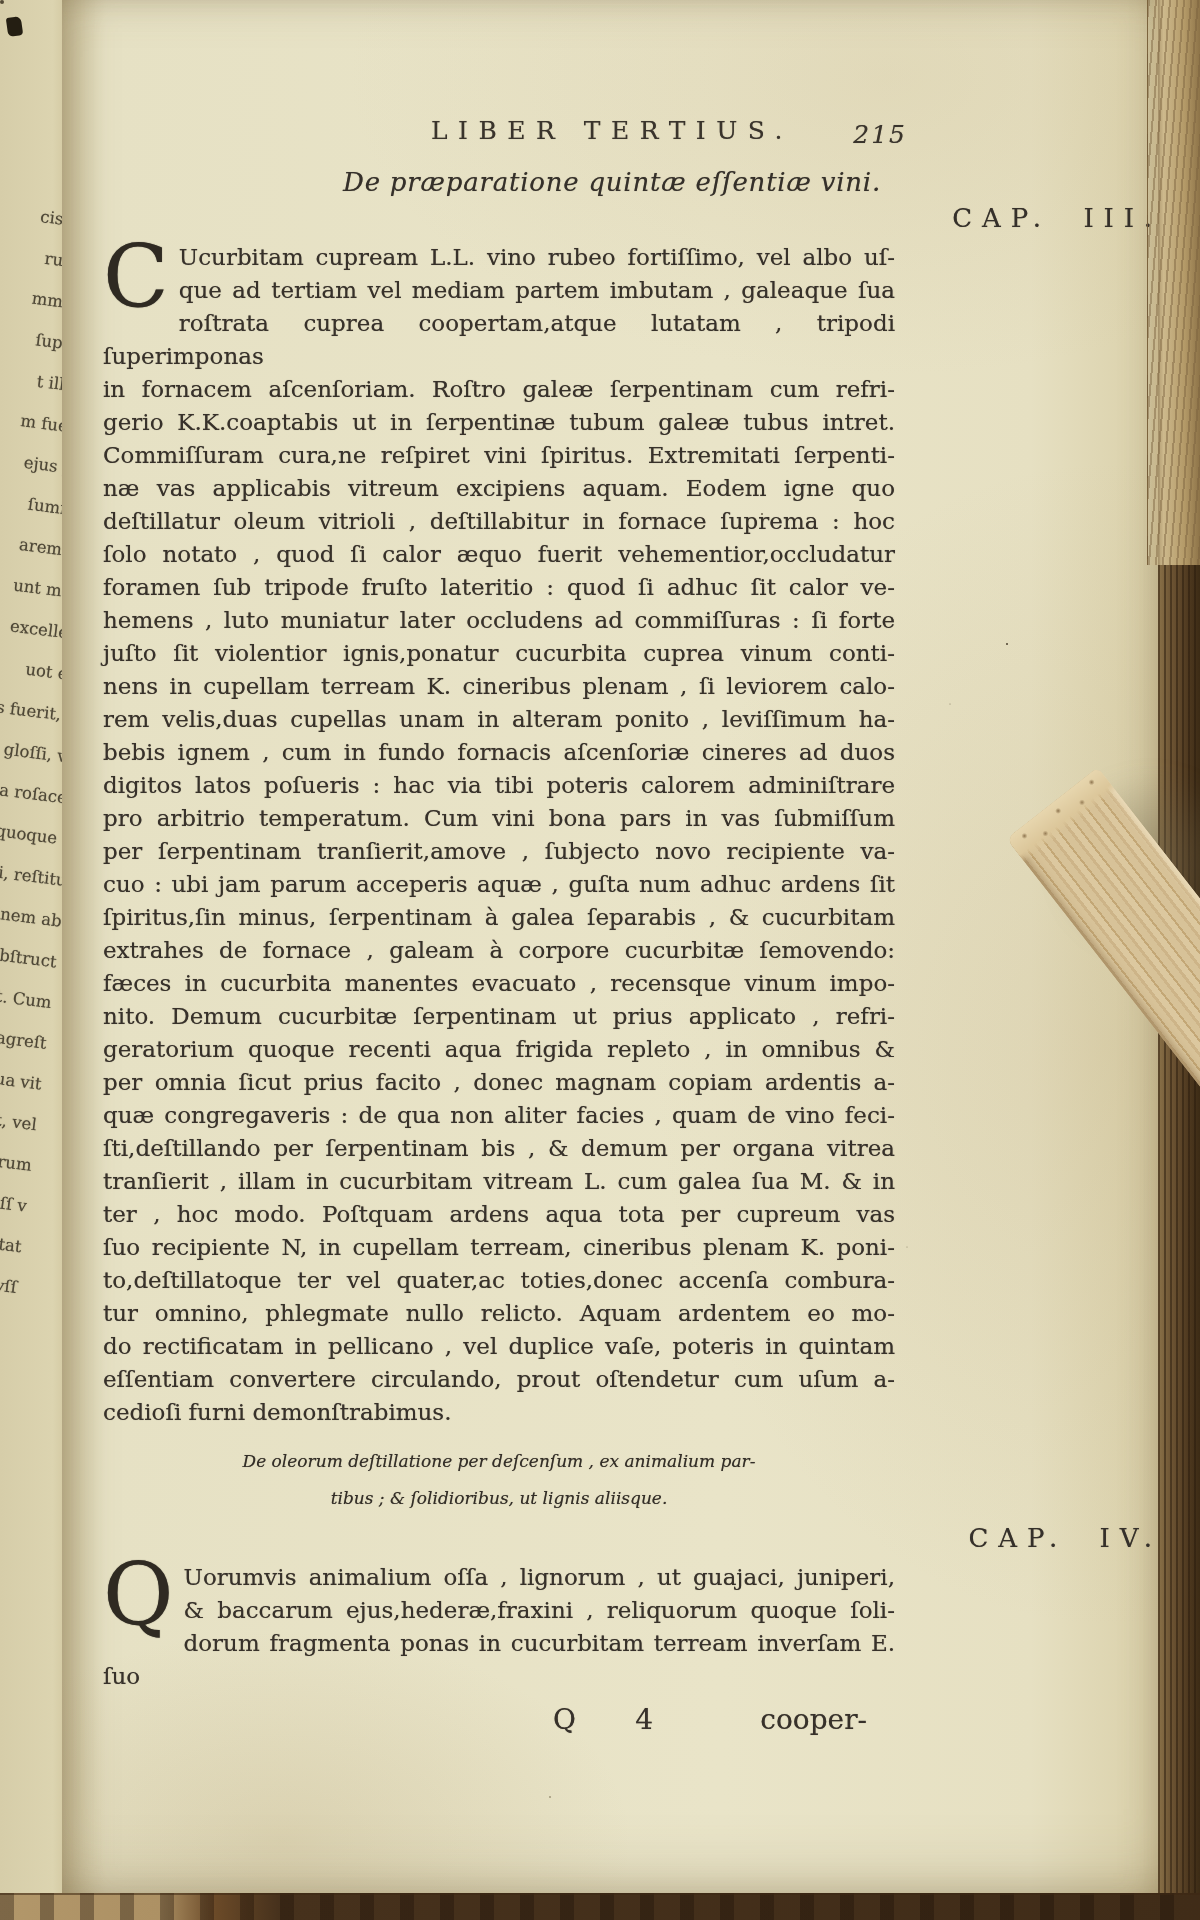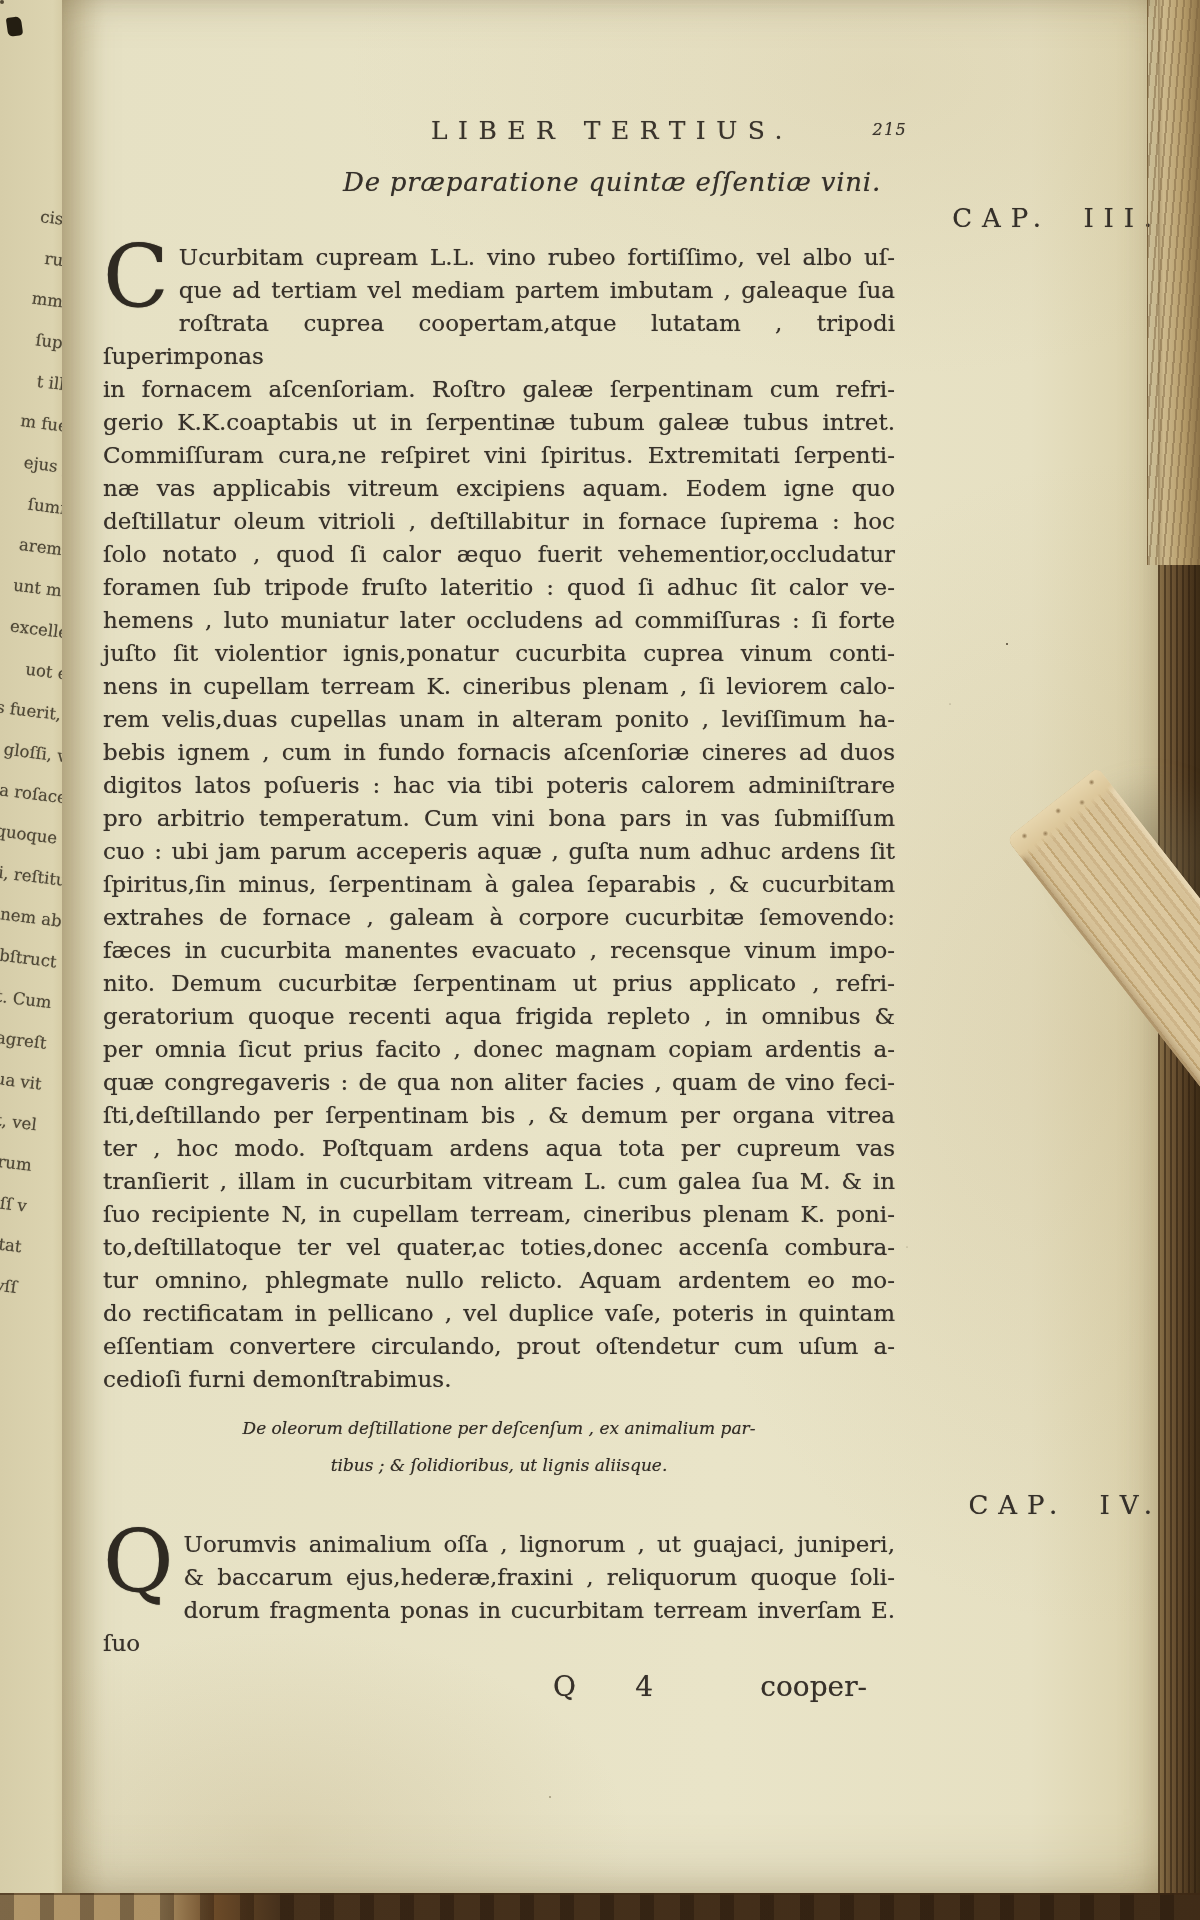--- a/index.html
+++ b/index.html
@@ -27,21 +27,21 @@
          radial-gradient(ellipse 500px 300px at 20% 97%, rgba(180,160,115,.25), transparent 70%),
          linear-gradient(90deg,#d8cfa9 0,#e6e1c4 4%,#e9e4c8 60%,#e6e0c2 88%,#d9cfa8 100%);
        box-shadow:inset 28px 0 45px -22px rgba(110,90,55,.5),
                   inset -24px 0 40px -24px rgba(120,98,60,.45),
                   inset 0 -50px 70px -45px rgba(120,100,60,.4),
                   inset 0 30px 60px -45px rgba(140,120,80,.3);}
   .ink{color:#37312a;text-shadow:0 0 .7px rgba(55,49,42,.6);}
 
   .running-head{position:relative;margin:116px 40px 0 40px;text-align:center;
        font-size:25px;letter-spacing:.42em;color:#3a342c;}
-  .pagenum{position:absolute;right:215px;top:4px;letter-spacing:.08em;font-size:16px;font-style:italic;}
+  .pagenum{position:absolute;right:215px;top:4px;letter-spacing:.08em;font-size:25px;font-style:italic;}
 
   .chap-title{margin-top:22px;text-align:center;font-style:italic;font-size:26px;
        letter-spacing:.03em;color:#35302a;}
   .cap-label{margin-top:6px;text-align:right;font-size:26px;letter-spacing:.38em;
        word-spacing:.55em;color:#35302a;}
 
   .text-block{position:relative;width:792px;margin:8px 0 0 41px;font-size:23px;}
   .line{line-height:33px;text-align:justify;text-align-last:justify;white-space:normal;}
   .lastline{line-height:33px;text-align:left;}
   .dropcap{float:left;font-size:86px;line-height:62px;height:64px;padding:4px 10px 0 0;
@@ -164,31 +164,32 @@
           <div class="line">deſtillatur oleum vitrioli , deſtillabitur in fornace ſuprema : hoc</div>
           <div class="line">ſolo notato , quod ſi calor æquo fuerit vehementior,occludatur</div>
           <div class="line">foramen ſub tripode fruſto lateritio : quod ſi adhuc ſit calor ve-</div>
           <div class="line">hemens , luto muniatur later occludens ad commiſſuras : ſi forte</div>
           <div class="line">juſto ſit violentior ignis,ponatur cucurbita cuprea vinum conti-</div>
           <div class="line">nens in cupellam terream K. cineribus plenam , ſi leviorem calo-</div>
           <div class="line">rem velis,duas cupellas unam in alteram ponito , leviſſimum ha-</div>
           <div class="line">bebis ignem , cum in fundo fornacis aſcenſoriæ cineres ad duos</div>
           <div class="line">digitos latos poſueris : hac via tibi poteris calorem adminiſtrare</div>
           <div class="line">pro arbitrio temperatum. Cum vini bona pars in vas ſubmiſſum</div>
+          <div class="line">per ſerpentinam tranſierit,amove , ſubjecto novo recipiente va-</div>
           <div class="line">cuo : ubi jam parum acceperis aquæ , guſta num adhuc ardens ſit</div>
           <div class="line">ſpiritus,ſin minus, ſerpentinam à galea ſeparabis , &amp; cucurbitam</div>
           <div class="line">extrahes de fornace , galeam à corpore cucurbitæ ſemovendo:</div>
           <div class="line">fæces in cucurbita manentes evacuato , recensque vinum impo-</div>
           <div class="line">nito. Demum cucurbitæ ſerpentinam ut prius applicato , refri-</div>
           <div class="line">geratorium quoque recenti aqua frigida repleto , in omnibus &amp;</div>
           <div class="line">per omnia ſicut prius facito , donec magnam copiam ardentis a-</div>
           <div class="line">quæ congregaveris : de qua non aliter facies , quam de vino feci-</div>
           <div class="line">ſti,deſtillando per ſerpentinam bis , &amp; demum per organa vitrea</div>
+          <div class="line">tranſierit , illam in cucurbitam vitream L. cum galea ſua M. &amp; in</div>
           <div class="line">ter , hoc modo. Poſtquam ardens aqua tota per cupreum vas</div>
-          <div class="line">tranſierit , illam in cucurbitam vitream L. cum galea ſua M. &amp; in</div>
           <div class="line">ſuo recipiente N, in cupellam terream, cineribus plenam K. poni-</div>
           <div class="line">to,deſtillatoque ter vel quater,ac toties,donec accenſa combura-</div>
           <div class="line">tur omnino, phlegmate nullo relicto. Aquam ardentem eo mo-</div>
           <div class="line">do rectificatam in pellicano , vel duplice vaſe, poteris in quintam</div>
           <div class="line">eſſentiam convertere circulando, prout oſtendetur cum uſum a-</div>
         </div>
       <div class="lastline">cedioſi furni demonſtrabimus.</div>
     </div>
 
     <div class="sect-heading">

